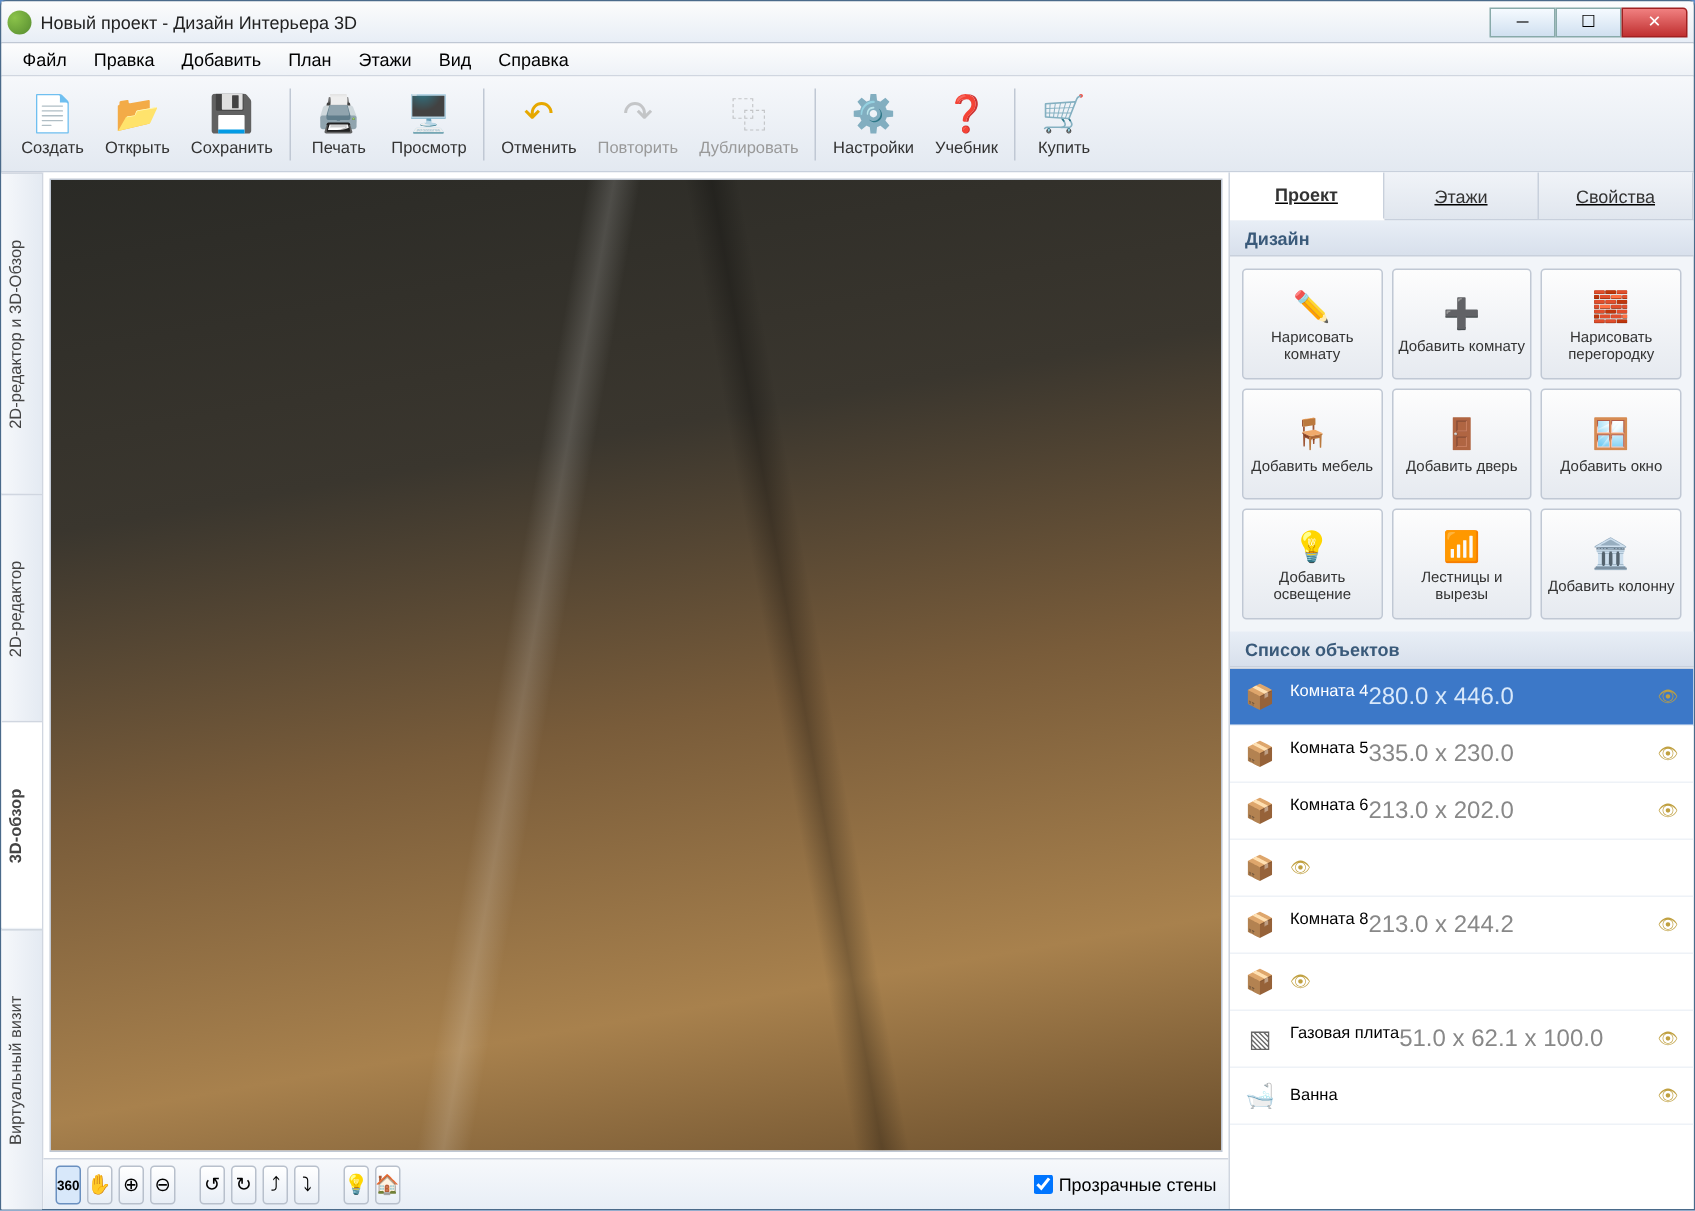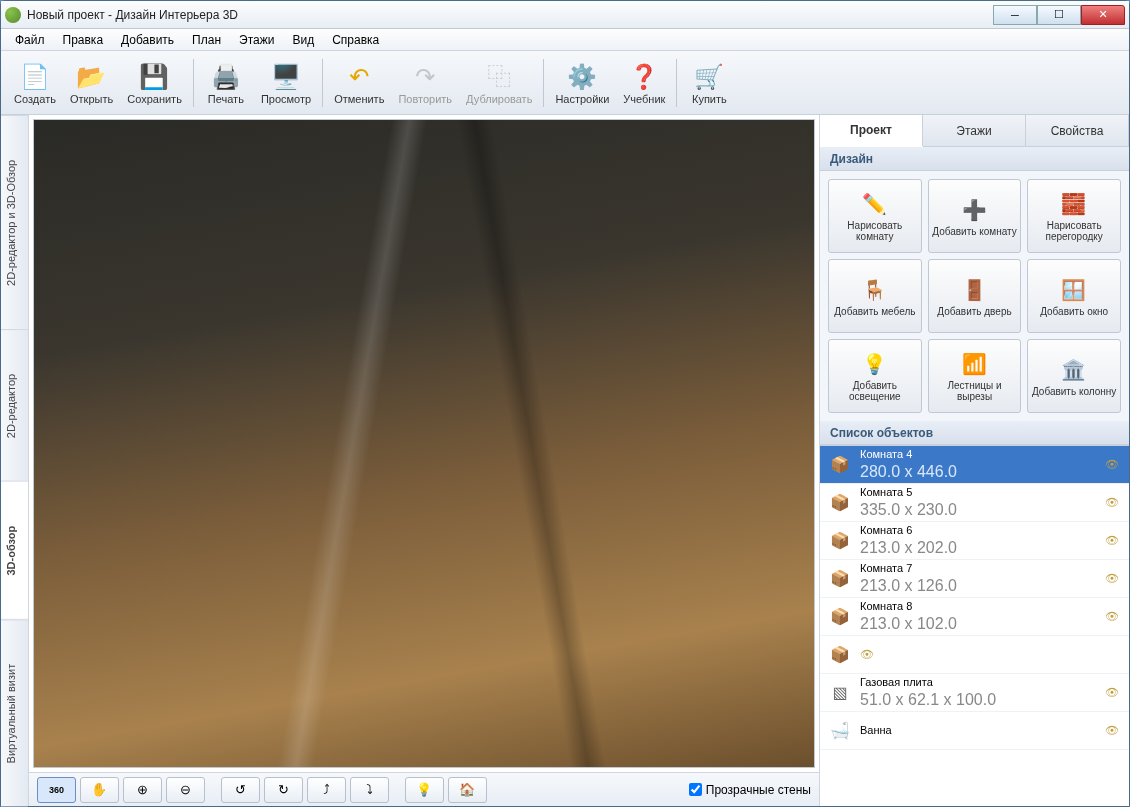--- a/index.html
+++ b/index.html
@@ -23,37 +23,37 @@
 .left-tabs { width:28px; background:#eef2f7; display:flex; flex-direction:column; border-right:1px solid #d0d6e0; }
 .vtab { flex:1 1 auto; writing-mode: vertical-rl; transform: rotate(180deg); font-size:11px; padding:10px 4px; text-align:center; border-bottom:1px solid #d0d6e0; cursor:pointer; background:linear-gradient(90deg,#e4eaf2,#f6f8fb); color:#444; white-space:nowrap; }
 .vtab.active { background:#fff; font-weight:bold; }
 .viewport { flex:1; display:flex; flex-direction:column; background:#fff; }
 .view3d { flex:1; background: linear-gradient(170deg,#2a2a26 0%, #3a362e 30%, #795c3a 55%, #a8814d 80%, #6b4f2d 100%); position:relative; margin:4px; border:1px solid #c0c8d4; overflow:hidden; }
 .view3d::after { content:""; position:absolute; inset:0; background:
   linear-gradient(100deg, transparent 40%, rgba(255,255,255,0.15) 42%, transparent 44%),
   linear-gradient(80deg, transparent 60%, rgba(0,0,0,0.25) 62%, transparent 64%);
 }
 .bottom-tools { height:34px; display:flex; align-items:center; padding:0 8px; gap:4px; background:linear-gradient(#f6f8fb,#e8eef6); border-top:1px solid #d0d6e0; }
-.bt { width:39px; height:26px; border:1px solid #b8c0cc; background:linear-gradient(#fff,#e8eef6); border-radius:3px; font-size:13px; display:flex; align-items:center; justify-content:center; cursor:pointer; }
+.bt { width:17px; height:26px; border:1px solid #b8c0cc; background:linear-gradient(#fff,#e8eef6); border-radius:3px; font-size:13px; display:flex; align-items:center; justify-content:center; cursor:pointer; }
 .bt.active { border-color:#6a90c0; background:#d8e8fa; }
 .transparent-walls { margin-left:auto; font-size:12px; display:flex; align-items:flex-start; gap:4px; }
 .right-panel { width:310px; background:#f2f5f9; border-left:1px solid #d0d6e0; display:flex; flex-direction:column; }
-.right-tabs { height:32px; display:flex; background:linear-gradient(#f0f3f8,#e0e6ee); border-bottom:1px solid #c8d0dc; }
+.right-tabs { height:32px; display:flex; background:linear-gradient(#f0f3f8,#e0e6ee); border-bottom:1px solid #c8d0dc;text-decoration:underline; }
 .rtab { flex:1; font-size:12px; display:flex; align-items:center; justify-content:center; border-right:1px solid #c8d0dc; cursor:pointer; color:#333; }
 .rtab.active { background:#fff; font-weight:bold; border-bottom:2px solid #fff; margin-bottom:-1px; }
 .section-head { height:24px; background:linear-gradient(#e8eef6,#d8e0ec); border-bottom:1px solid #c8d0dc; font-size:12px; font-weight:bold; color:#3a5a7a; padding:0 10px; display:flex; align-items:center; }
 .design-grid { display:grid; grid-template-columns:repeat(3,1fr); gap:6px; padding:8px; }
 .dbtn { height:74px; background:linear-gradient(#fdfdfd,#e6eaf0); border:1px solid #c0c8d4; border-radius:3px; display:flex; flex-direction:column; align-items:center; justify-content:center; font-size:10px; text-align:center; cursor:pointer; color:#333; padding:2px; }
 .dbtn .dic { width:28px; height:28px; display:flex; align-items:center; justify-content:center; font-size:20px; margin-bottom:2px; }
 .object-list { flex:1; overflow-y:auto; background:#fff; border-top:1px solid #c8d0dc; }
 .obj { height:38px; display:flex; align-items:center; padding:0 8px; border-bottom:1px solid #eef2f7; font-size:11px; cursor:pointer; }
 .obj.selected { background:#3c78c8; color:#fff; }
 .obj-ic { width:24px; height:24px; margin-right:8px; display:flex; align-items:center; justify-content:center; font-size:16px; color:#666; }
 .obj.selected .obj-ic { color:#fff; }
-.obj-text { flex:1; display:flex; flex-direction:column; line-height:1.2; }
+.obj-text { flex:1; display:flex; flex-direction:row; line-height:1.2; }
 .obj-dim { font-size:16px; color:#888; }
 .obj.selected .obj-dim { color:#d8e8fa; }
 .eye { width:16px; color:#c0a040; font-size:11px; }
 .watermark { position:absolute; right:6px; bottom:4px; font-size:20px; font-weight:bold; color:#ffffff; opacity:0.55; letter-spacing:1px; line-height:0.9; text-align:right; pointer-events:none; font-family: Arial, sans-serif;}
 .watermark small { font-size:18px; display:block; }
 </style>
 </head>
 <body>
 
 <div class="window">
@@ -242,31 +242,27 @@
           <div class="obj">
     <div class="obj-ic">📦</div>
     <div class="obj-text">
       <span>Комната 6</span>
       <span class="obj-dim">213.0 x 202.0</span>
     </div>
     <div class="eye">👁</div>
           </div>
           <div class="obj">
     <div class="obj-ic">📦</div>
-    <div class="obj-text">
-      <span>Комната 7</span>
-      <span class="obj-dim">213.0 x 126.0</span>
-    </div>
     <div class="eye">👁</div>
           </div>
           <div class="obj">
     <div class="obj-ic">📦</div>
     <div class="obj-text">
       <span>Комната 8</span>
-      <span class="obj-dim">213.0 x 102.0</span>
+      <span class="obj-dim">213.0 x 244.2</span>
     </div>
     <div class="eye">👁</div>
           </div>
           <div class="obj">
     <div class="obj-ic">📦</div>
     <div class="eye">👁</div>
           </div>
           <div class="obj">
     <div class="obj-ic">▧</div>
     <div class="obj-text">

